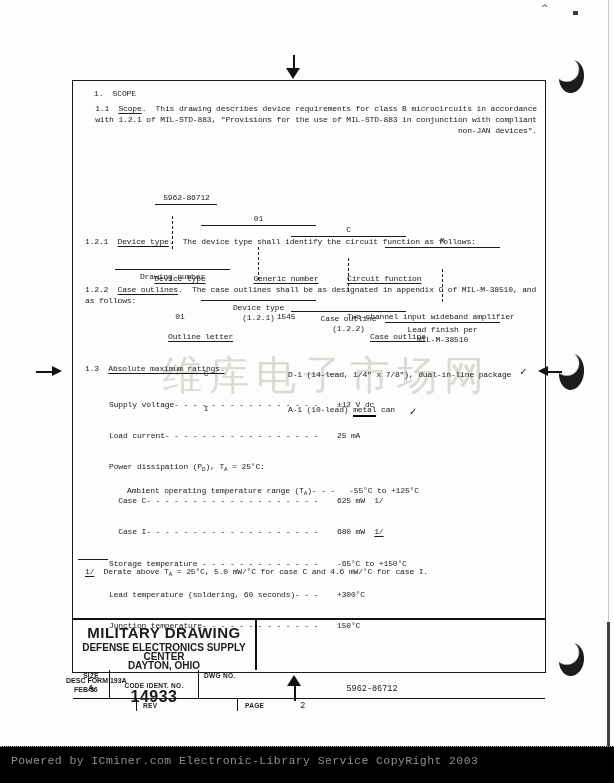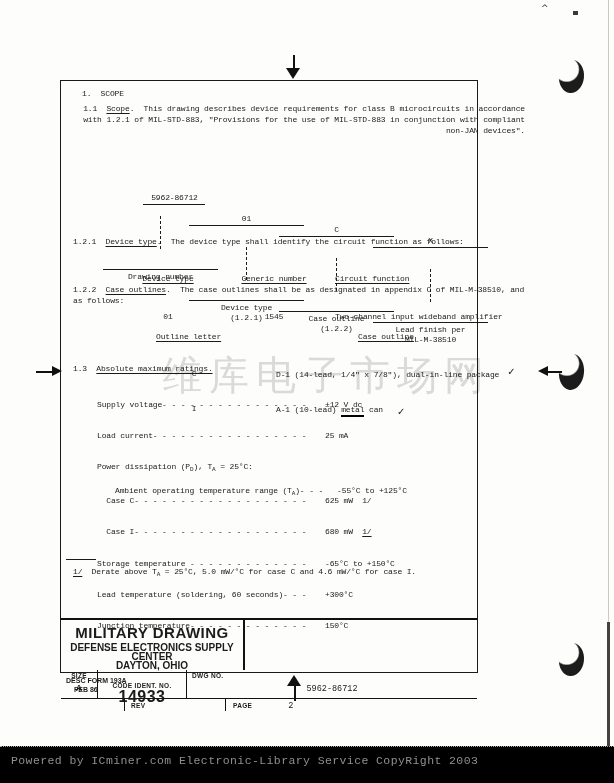--- a/index.html
+++ b/index.html
@@ -16,21 +16,21 @@
   .watermark {
     left:162px; top:348px;
     font-family:"DejaVu Sans",sans-serif;
     font-size:40px; letter-spacing:7px;
     color:rgba(160,160,155,0.38);
     white-space:nowrap;
     z-index:0;
   }
   
   .doc-frame {
-    left:60px; top:80px; width:418px; height:593px;
+    left:72px; top:80px; width:474px; height:593px;
     border:1.6px solid #1a1a1a;
     z-index:1;
   }
   .doc-frame .blk { position:absolute; font-size:8px; line-height:11px; letter-spacing:-0.15px; white-space:pre-wrap; }
   .u { text-decoration:underline; text-underline-offset:2px; }
   sub { font-size:6px; vertical-align:-1.5px; }
 
   .scope-heading { left:21px; top:7px; }
   .p-s11 { left:12px; top:22px; width:452px;text-align:right; }
   .p-s12 { left:12px; top:60px; width:452px; }

